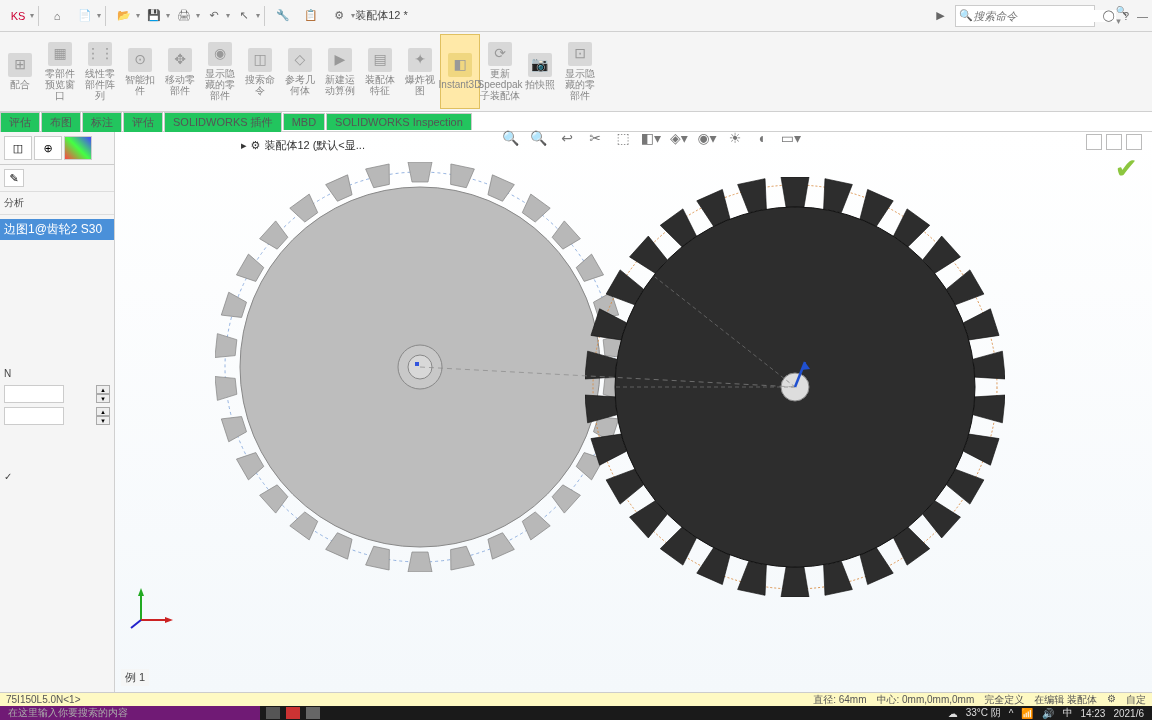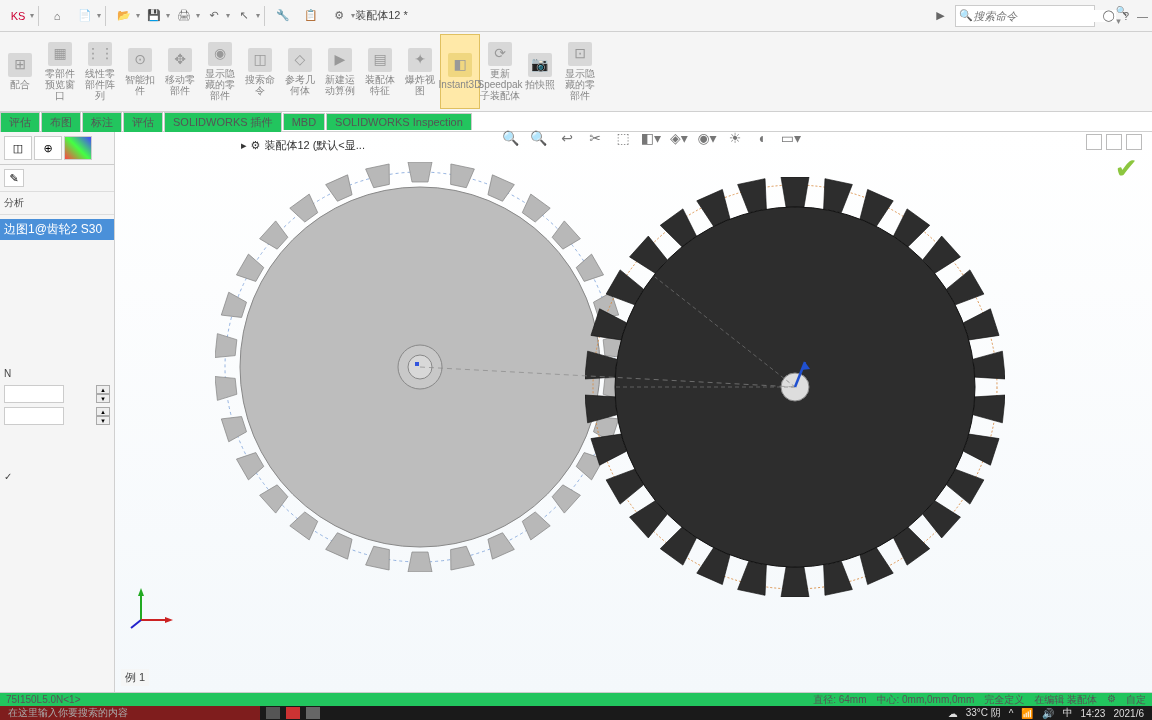--- a/index.html
+++ b/index.html
@@ -49,26 +49,26 @@
 .viewport { flex: 1; position: relative; background: linear-gradient(to bottom, #ffffff, #f4f8fb); overflow: hidden; }
 .gear { position: absolute; }
 .gear svg { display: block; }
 .triad { position: absolute; left: 14px; bottom: 58px; }
 .checkmark { position: absolute; top: 20px; right: 14px; color: #8cc63f; font-size: 28px; }
 .instance-label { position: absolute; left: 6px; bottom: 6px; font-size: 11px; color: #444; background: rgba(245,245,245,0.8); padding: 1px 4px; }
 .view-corner { position: absolute; top: 2px; right: 10px; display: flex; gap: 4px; }
 .view-corner div { width: 16px; height: 16px; border: 1px solid #bbb; }
 
 
-.status-bar { position: absolute; bottom: 14px; left: 0; right: 0; height: 14px; background: #22c55e; border-top: 1px solid #ccc; display: flex; align-items: center; font-size: 10px; color: #555; padding: 0 6px; gap: 22px; }
+.status-bar { position: absolute; bottom: 14px; left: 0; right: 0; height: 14px; background: #fef9c3; border-top: 1px solid #ccc; display: flex; align-items: center; font-size: 10px; color: #555; padding: 0 6px; gap: 22px; }
 .status-bar .right { margin-left: auto; display: flex; gap: 10px; }
 
 
 .taskbar { position: absolute; bottom: 0; left: 0; right: 0; height: 14px; background: #1a1a1a; display: flex; align-items: center; }
-.taskbar-search { background: #7f1d1d; color: #aaa; font-size: 10px; padding: 0 8px; width: 260px; height: 100%; display: flex; align-items: center; }
+.taskbar-search { background: #701a75; color: #aaa; font-size: 10px; padding: 0 8px; width: 260px; height: 100%; display: flex; align-items: center; }
 .taskbar-icons { display: flex; gap: 6px; padding: 0 6px; }
 .taskbar-icons div { width: 14px; height: 12px; background: #555; }
 .taskbar-right { margin-left: auto; display: flex; align-items: center; gap: 8px; color: #ddd; font-size: 10px; padding-right: 8px; }
 </style>
 </head>
 <body>
 
 <div class="top-toolbar">
   <div class="tb-btn" style="color:#c03">KS</div>
   <span class="dropdown-arrow">▾</span>

